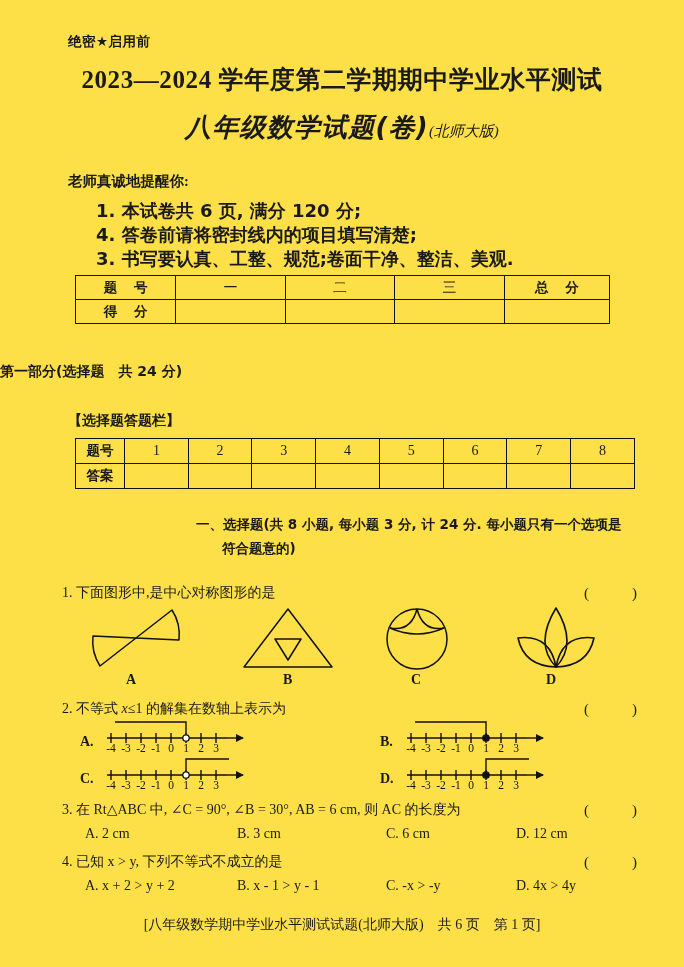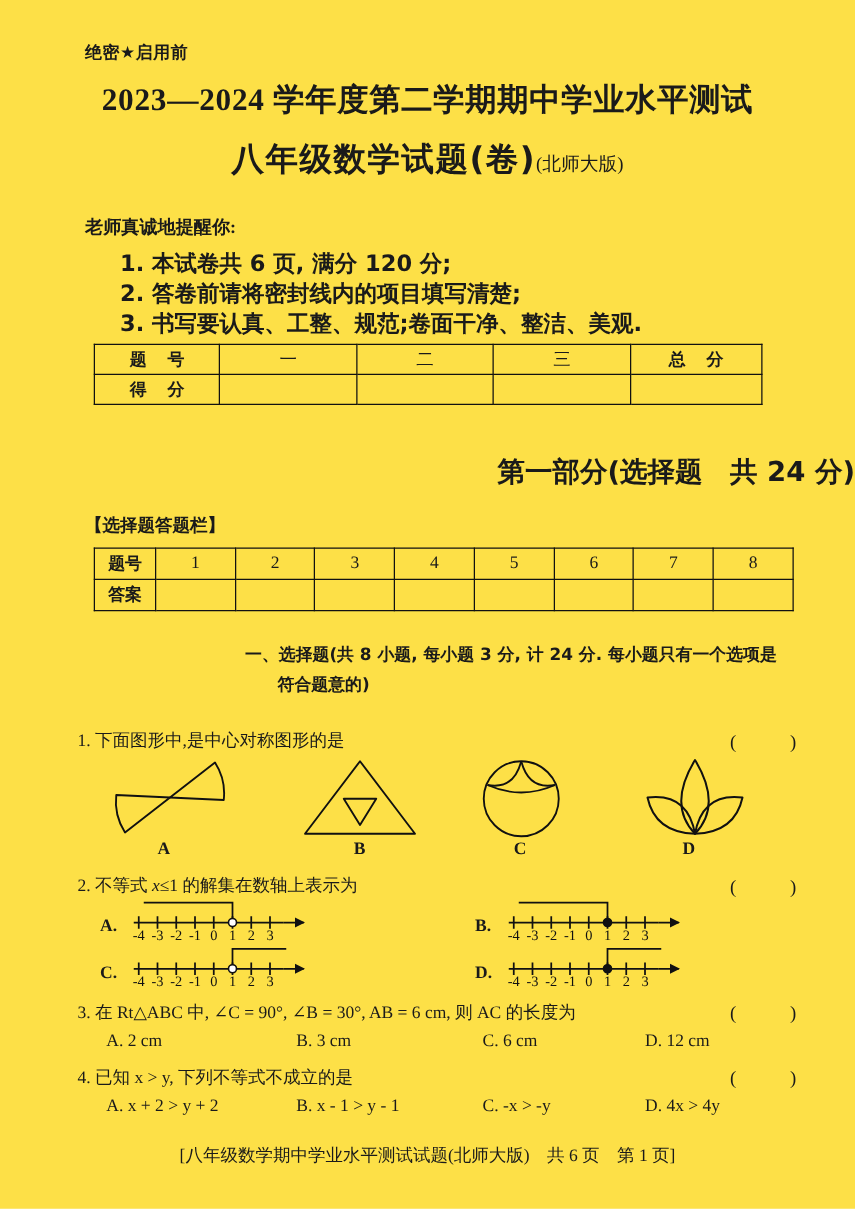--- a/index.html
+++ b/index.html
@@ -42,20 +42,21 @@
     letter-spacing: 0.6px;
     font-family: "Liberation Serif", "DejaVu Serif", serif;
   }
   .title-sub {
     position: absolute;
     left: 0;
     right: 0;
     top: 110px;
     text-align: center;
     white-space: nowrap;
+    font-style: italic;
   }
   .title-sub .big {
     font-size: 26px;
     font-weight: 700;
     letter-spacing: 1.2px;
     font-family: "DejaVu Sans", "Liberation Sans", sans-serif;
   }
   .title-sub .ver {
     font-size: 15px;
     font-weight: 400;
@@ -117,25 +118,24 @@
     font-family: "DejaVu Sans", "Liberation Sans", sans-serif;
     font-weight: 700;
     font-size: 13.5px;
   }
 
   .part-title {
     position: absolute;
     left: 0;
     right: 0;
     top: 363px;
-    text-align: right;
-    font-size: 22px;
-    font-weight: 700;
-    font-family: "DejaVu Sans", "Liberation Sans", sans-serif;
-    padding-left: 34px;
+    text-align: left;
+    font-size: 14px;
+    font-weight: 700;
+    font-family: "DejaVu Sans", "Liberation Sans", sans-serif;
   }
   .bracket-head {
     position: absolute;
     left: 68px;
     top: 412px;
     font-size: 14px;
     font-weight: 700;
     font-family: "DejaVu Sans", "Liberation Sans", sans-serif;
   }
 
@@ -226,21 +226,21 @@
 <div class="page">
 
   <div class="secret-line">绝密★启用前</div>
   <div class="title-main">2023—2024 学年度第二学期期中学业水平测试</div>
   <div class="title-sub">
     <span class="big">八年级数学试题(卷)</span><span class="ver">(北师大版)</span>
   </div>
 
   <div class="notice-head">老师真诚地提醒你:</div>
   <div class="notice-item n1">1. 本试卷共 6 页, 满分 120 分;</div>
-  <div class="notice-item n2">2. 答卷前请将密封线内的项目填写清楚;</div>
+  <div class="notice-item n2">4. 答卷前请将密封线内的项目填写清楚;</div>
   <div class="notice-item n3">3. 书写要认真、工整、规范;卷面干净、整洁、美观.</div>
 
   <table class="grid" id="score-table">
     <tbody>
         <tr>
       <td class="lbl">题 号</td>
       <td class="num">一</td>
       <td class="num">二</td>
       <td class="num">三</td>
       <td class="tot">总 分</td>

